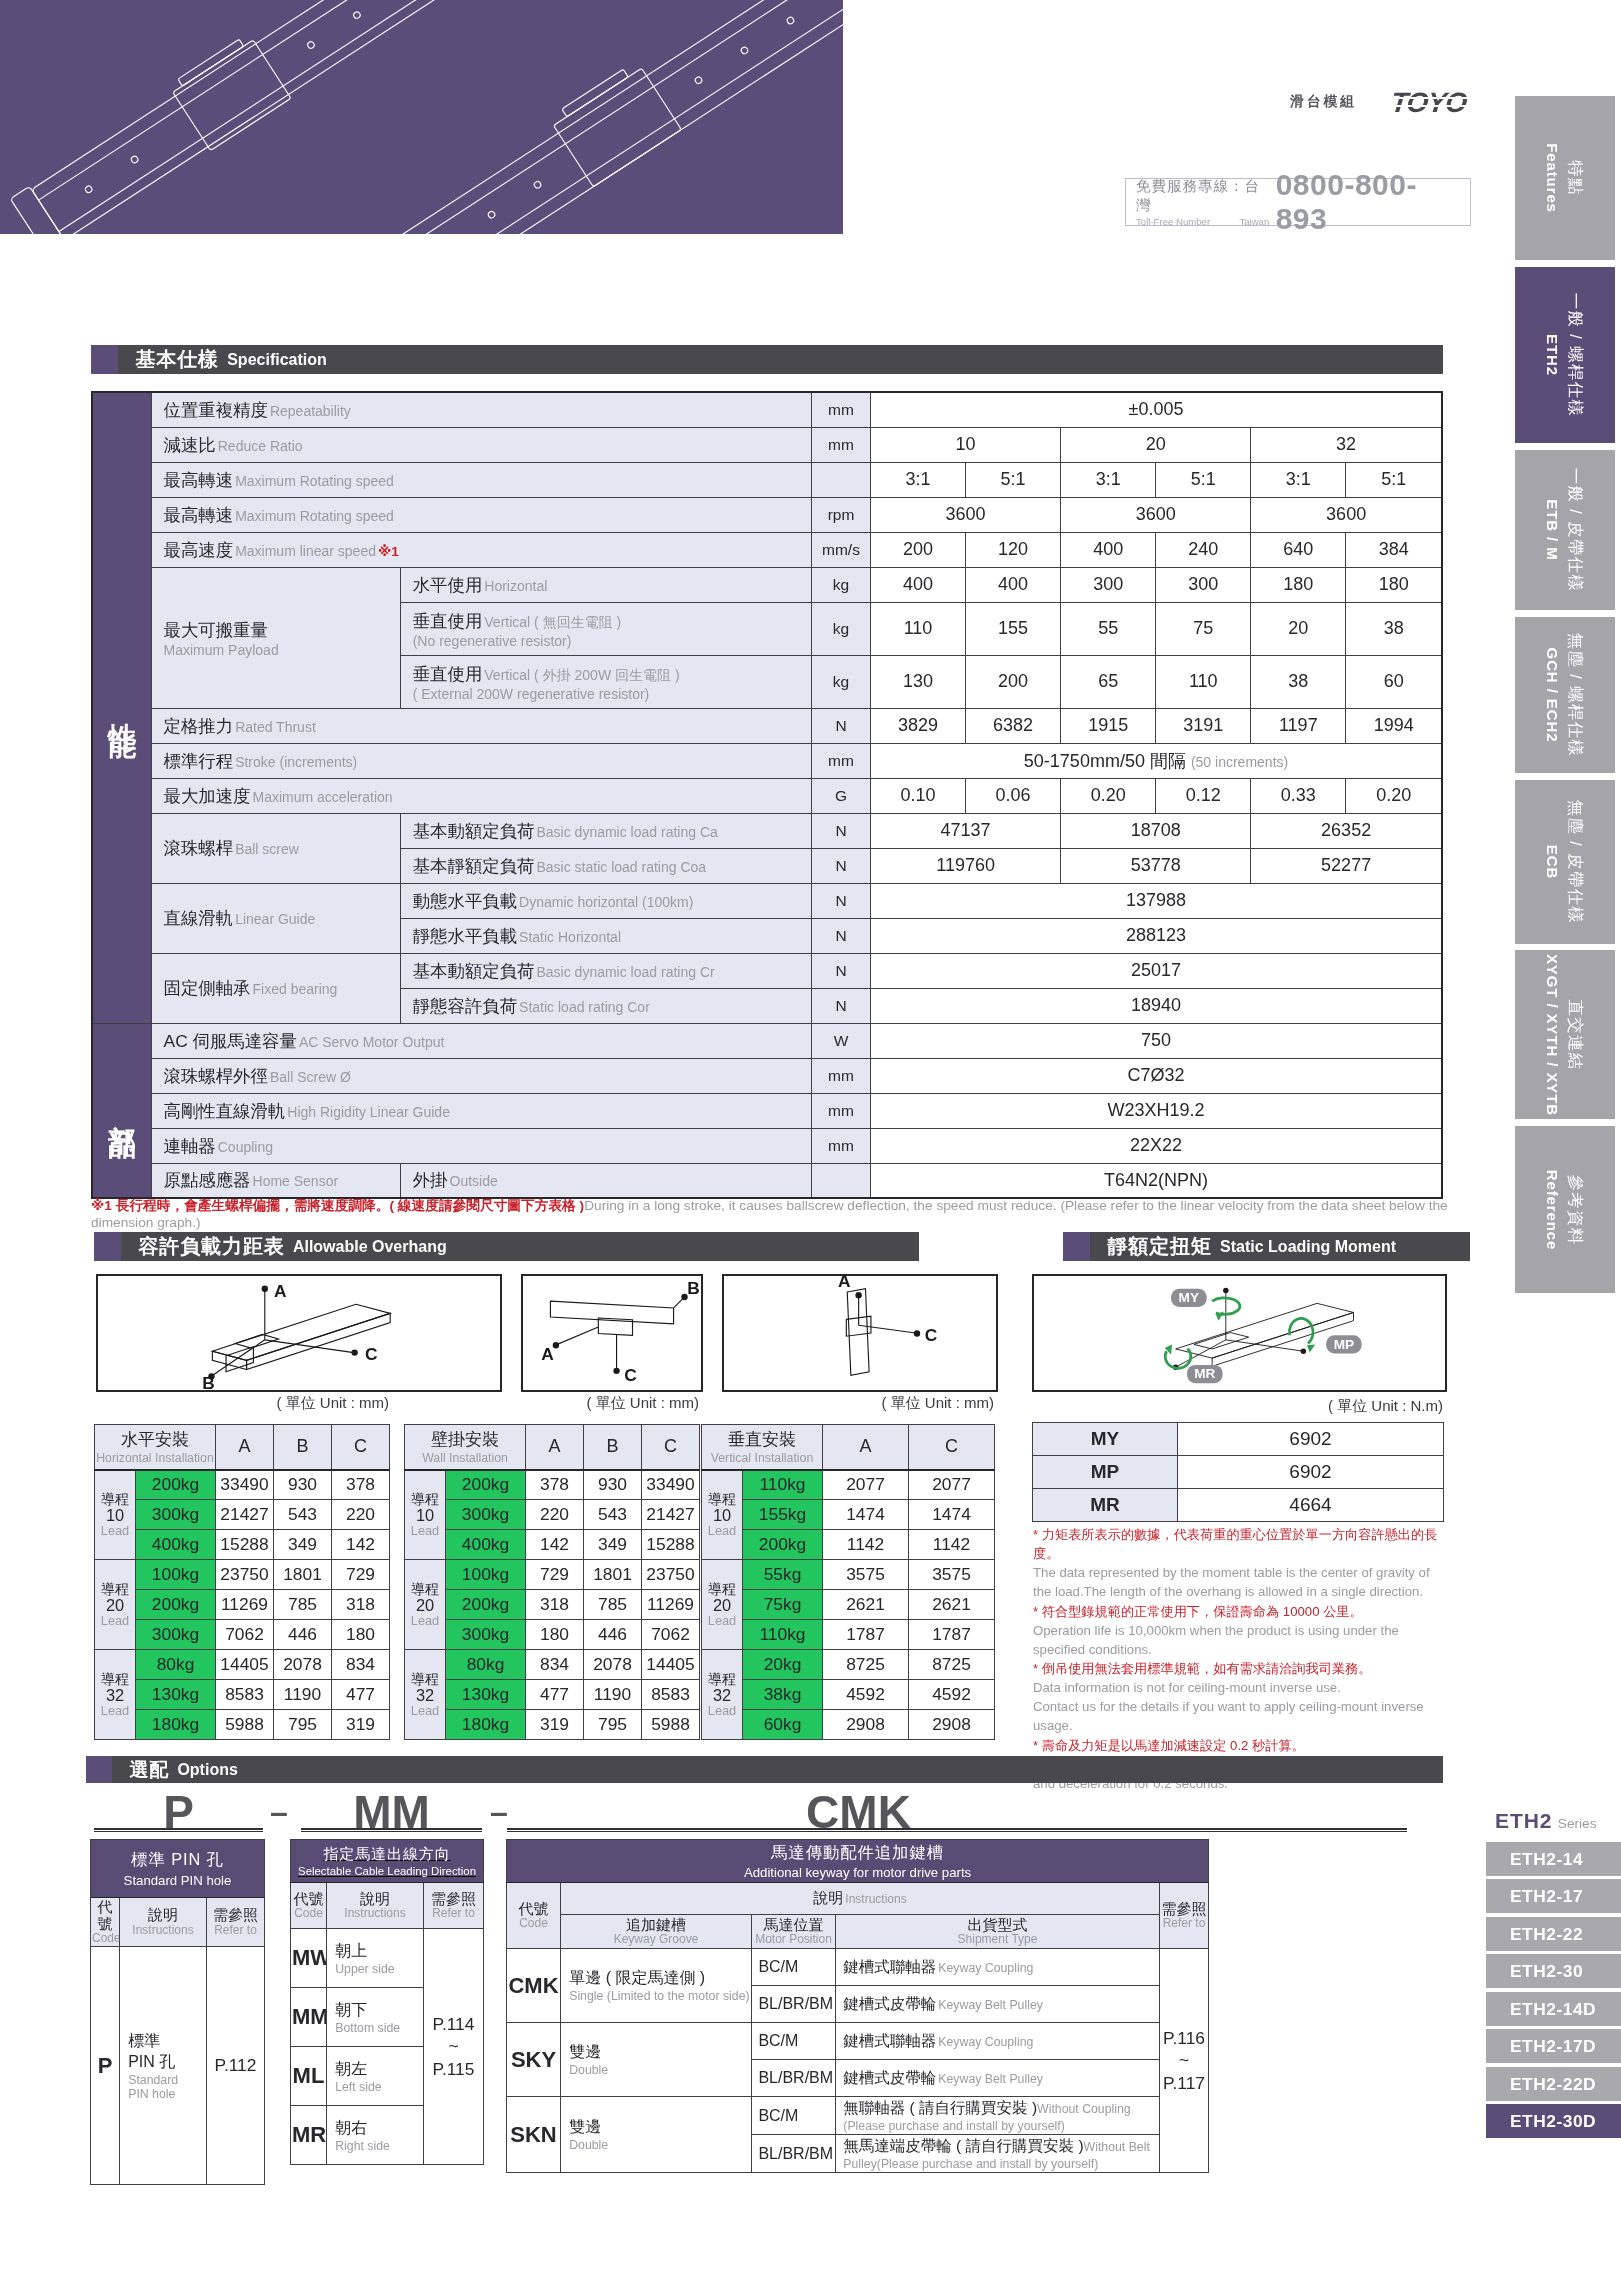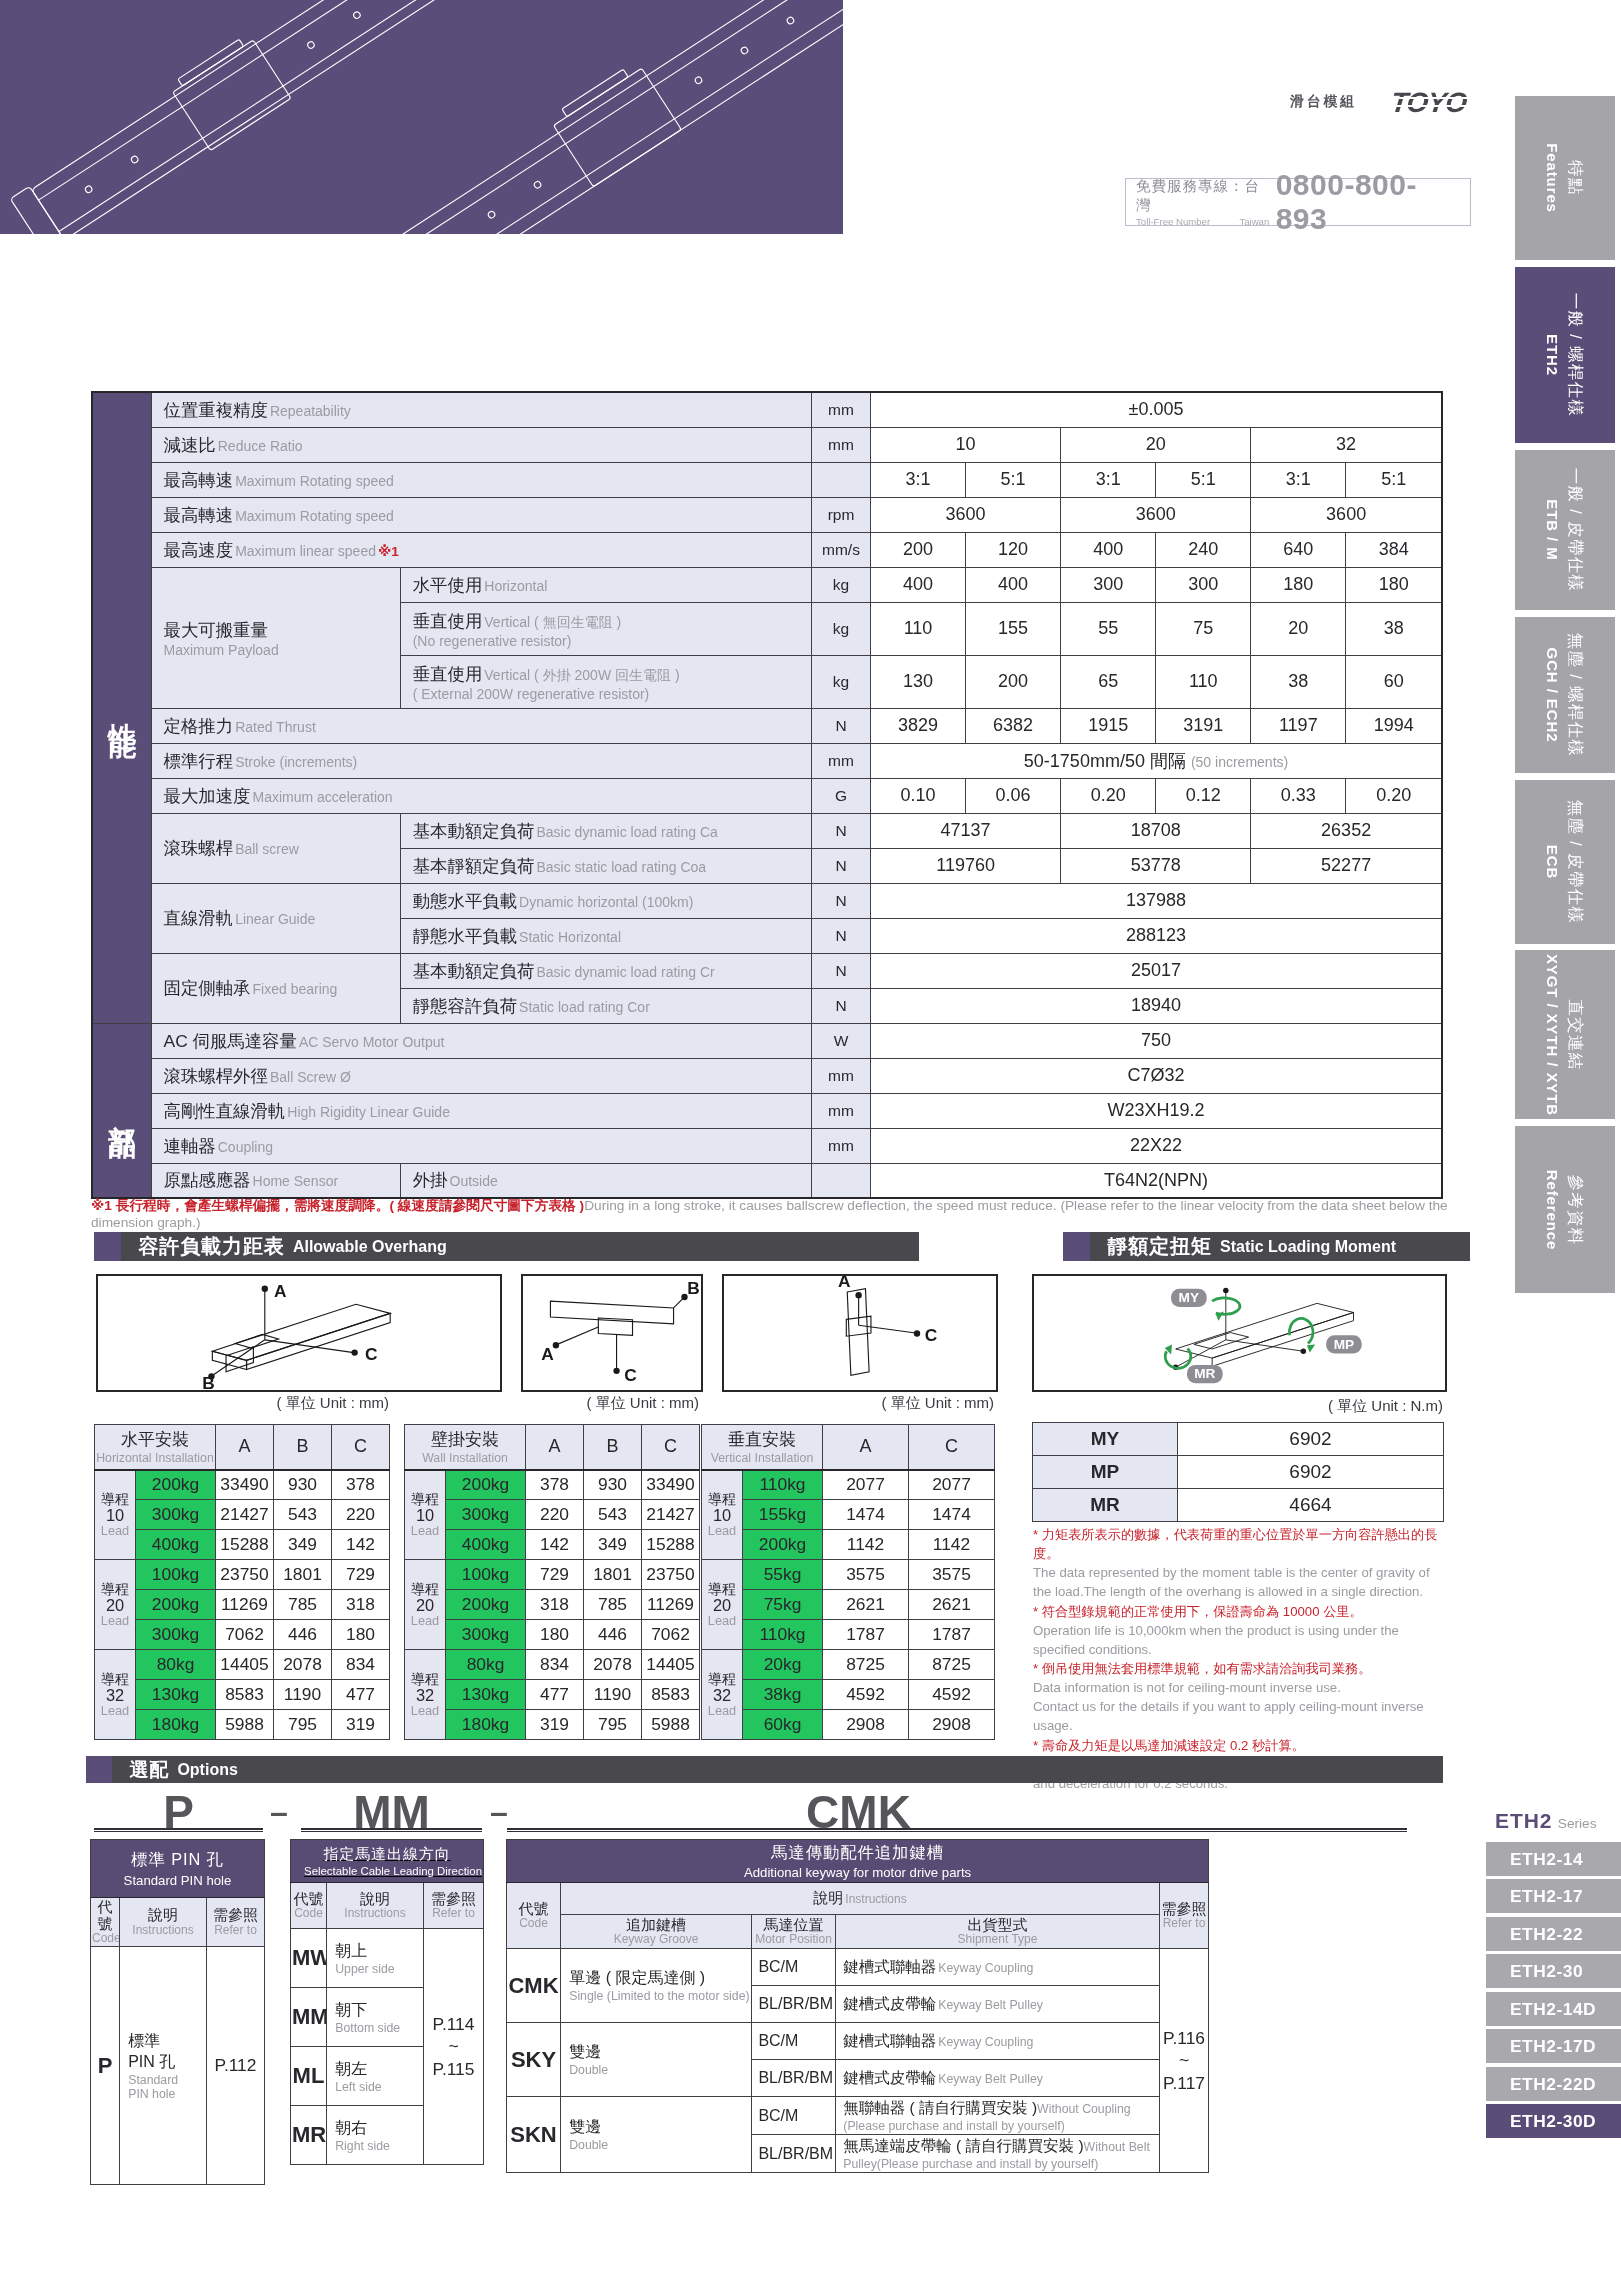--- a/index.html
+++ b/index.html
@@ -194,20 +194,27 @@
         <div class="tcode">XYGT / XYTH / XYTB</div>
       </div>
     </div>
   <div class="abs tab" style="top:1126px;height:167px;">
       <div class="tab-inner">
         <div class="tzh">參考資料</div>
         <div class="tcode">Reference</div>
       </div>
     </div>
 
+  <div class="abs sechdr" style="left:91px;top:345px;width:1352px;">
+    <div class="sq"></div>
+    <div class="bar">
+        <span class="hzh">基本仕樣</span>
+        <span class="hen">Specification</span>
+      </div>
+  </div>
 
   <table class="abs spec" style="left:91px;top:391px;width:1352px;">
     <colgroup>
         <col style="width:59px">
         <col style="width:249px">
         <col style="width:411px">
         <col style="width:59px">
         <col style="width:95px">
         <col style="width:95px">
         <col style="width:95px">
@@ -854,21 +861,21 @@
   <table class="abs opt" style="left:290px;top:1839px;width:193px;">
     <colgroup>
         <col style="width:36px">
         <col style="width:97px">
         <col style="width:60px">
       </colgroup>
     <tbody>
         <tr style="height:43px;text-decoration:underline;">
           <td class="phd" colspan="3">
             <div class="pzh" style="font-size:15px;">指定馬達出線方向</div>
-            <div class="pen" style="font-size:11.4px;text-align:right;">Selectable Cable Leading Direction</div>
+            <div class="pen" style="font-size:11.4px;">Selectable Cable Leading Direction</div>
           </td>
         </tr>
     <tr style="height:46px;">
       <td class="sub">
             <div class="szh">代號</div>
             <div class="sen">Code</div>
           </td>
       <td class="sub">
             <div class="szh">說明</div>
             <div class="sen">Instructions</div>

